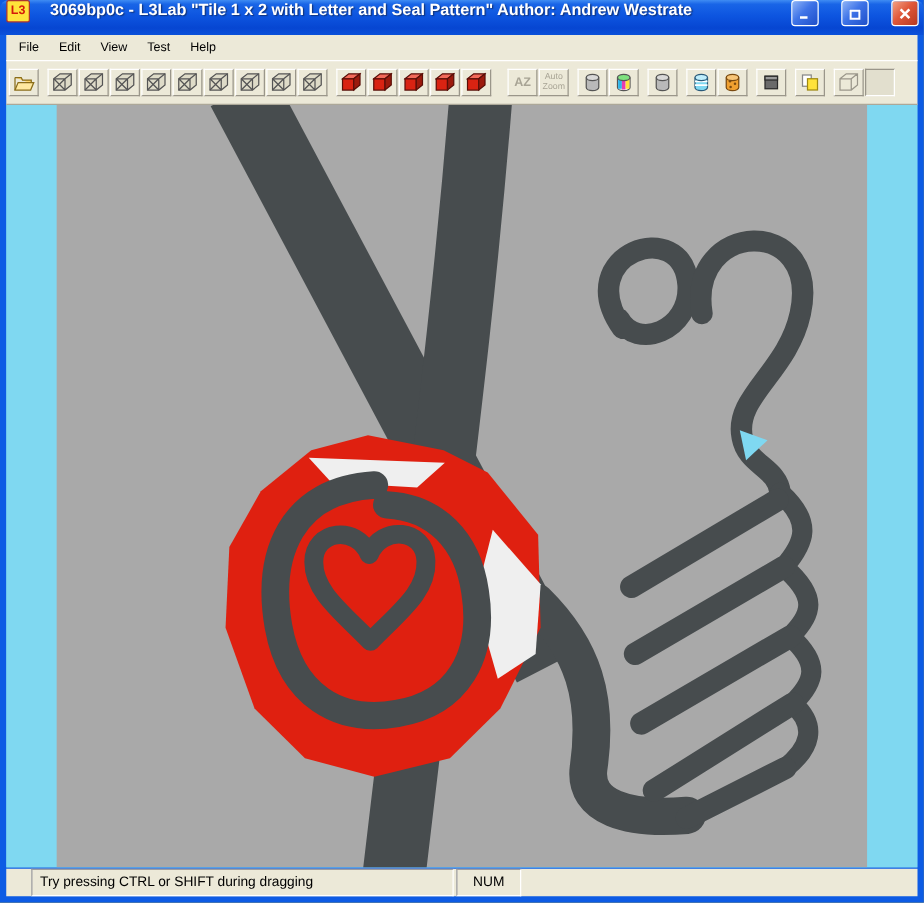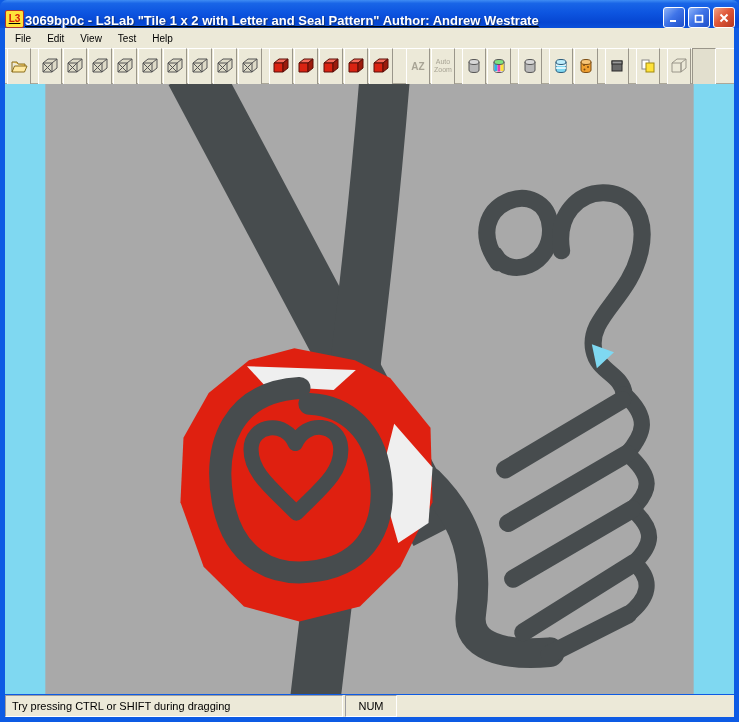--- a/index.html
+++ b/index.html
@@ -1,48 +1,48 @@
 <!DOCTYPE html>
 <html><head>
 <meta charset="utf-8">
 <style>
   html,body{margin:0;padding:0;background:#3b6ea5;font-family:"Liberation Sans", sans-serif;}
   .window{width:739px;height:722px;background:#0d5be4;display:flex;flex-direction:column;box-sizing:border-box;overflow:hidden;}
   
-  .titlebar{height:28px;display:flex;align-items:flex-end;padding:0 4px 0 5px;gap:1px;
+  .titlebar{height:28px;display:flex;align-items:flex-start;padding:0 4px 0 5px;gap:16px;
     background:linear-gradient(180deg,#3f8cf3 0%,#1965e7 12%,#0d55e0 45%,#0646d2 80%,#0a50da 100%);
-    border-radius:7px 7px 0 0;flex:0 0 auto;text-decoration:underline;}
+    border-radius:7px 7px 0 0;flex:0 0 auto;}
   .app-icon{width:17px;height:16px;background:#ffe23a;border:1px solid #a33;border-radius:2px;
     color:#d41a0a;font-weight:bold;font-size:10px;line-height:16px;text-align:center;flex:0 0 auto;}
   .title-text{flex:1;color:#fff;font-weight:bold;font-size:13px;white-space:nowrap;overflow:hidden;
     text-shadow:1px 1px 1px #10337a;}
   .winbtn{width:22px;height:21px;border:1px solid #fff;border-radius:3px;margin-left:2px;flex:0 0 auto;
     display:flex;align-items:center;justify-content:center;box-sizing:border-box;cursor:default;}
   .winbtn.blue{background:linear-gradient(135deg,#8fb4f7 0%,#3f74e8 45%,#1e4fc9 100%);}
   .winbtn.red{background:linear-gradient(135deg,#f2a385 0%,#e0583a 45%,#b63820 100%);}
   
   .menubar{height:20px;background:#ece9d8;display:flex;align-items:center;padding-left:2px;flex:0 0 auto;margin:0 5px;}
   .menu-item{font-size:10px;color:#000;padding:2px 8px;cursor:default;}
   
   .toolbar{height:36px;background:#ece9d8;border-top:1px solid #fff;border-bottom:1px solid #aca899;
     display:flex;align-items:center;padding:2px 2px;gap:1px;flex:0 0 auto;margin:0 5px;box-sizing:border-box;}
-  .tbtn{width:24px;height:37px;background:#ece9d8;border:1px solid;border-color:#fff #9a968a #9a968a #fff;
+  .tbtn{width:24px;height:22px;background:#ece9d8;border:1px solid;border-color:#fff #9a968a #9a968a #fff;
     display:flex;align-items:center;justify-content:center;box-sizing:border-box;flex:0 0 auto;padding:0;}
   .tbtn.pressed{border-color:#9a968a #fff #fff #9a968a;background:#e2dfce;}
   .tbtn svg{display:block;}
   .tgap{width:5px;flex:0 0 auto;}
   .az-text{font-size:10px;font-weight:bold;color:#a8a495;}
   .azoom{display:flex;flex-direction:column;line-height:8px;}
   .azoom span{font-size:7px;color:#a8a495;text-align:center;}
   
   .canvas{flex:1 1 auto;margin:0 5px;position:relative;overflow:hidden;background:#7fd8f1;}
   .canvas svg{position:absolute;inset:0;width:100%;height:100%;}
   
   .statusbar{height:22px;background:#ece9d8;display:flex;align-items:stretch;gap:2px;
-    margin:1px 5px 0 5px;flex:0 0 auto;font-size:11px;color:#000;}
+    margin:1px 5px 0 5px;flex:0 0 auto;font-size:11px;color:#000;padding-left:20px;}
   .pane{border:1px solid;border-color:#9d9da1 #fff #fff #9d9da1;display:flex;align-items:center;
     padding:0 6px;box-sizing:border-box;white-space:nowrap;overflow:hidden;}
   .pane1{width:338px;flex:0 0 auto;}
   .pane2{width:52px;flex:0 0 auto;justify-content:center;}
   .pane3{flex:1 1 auto;justify-content:center;}
   .frame-bottom{height:5px;flex:0 0 auto;}
 </style>
 </head>
 <body>
 

